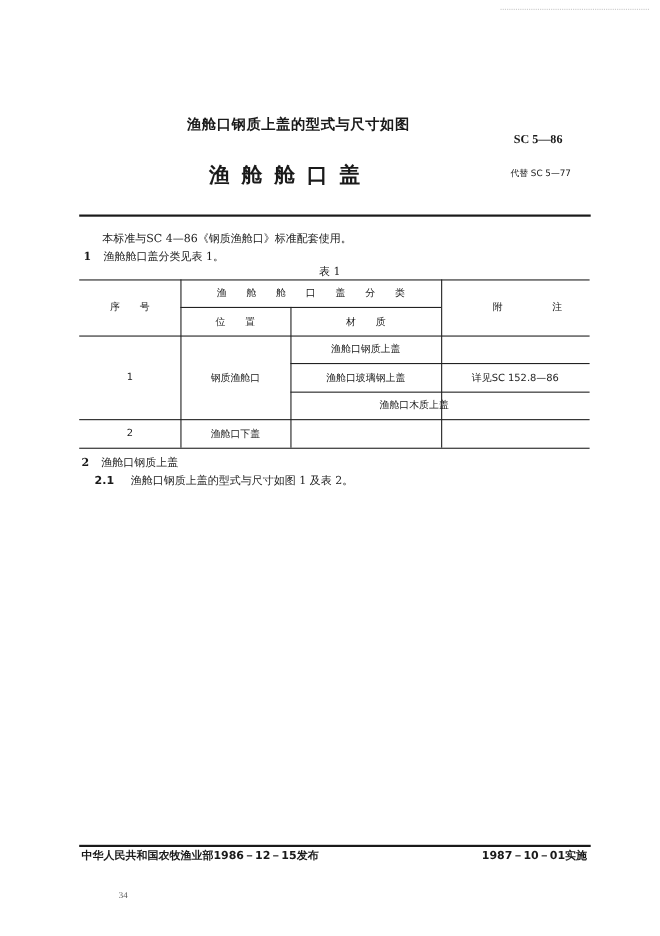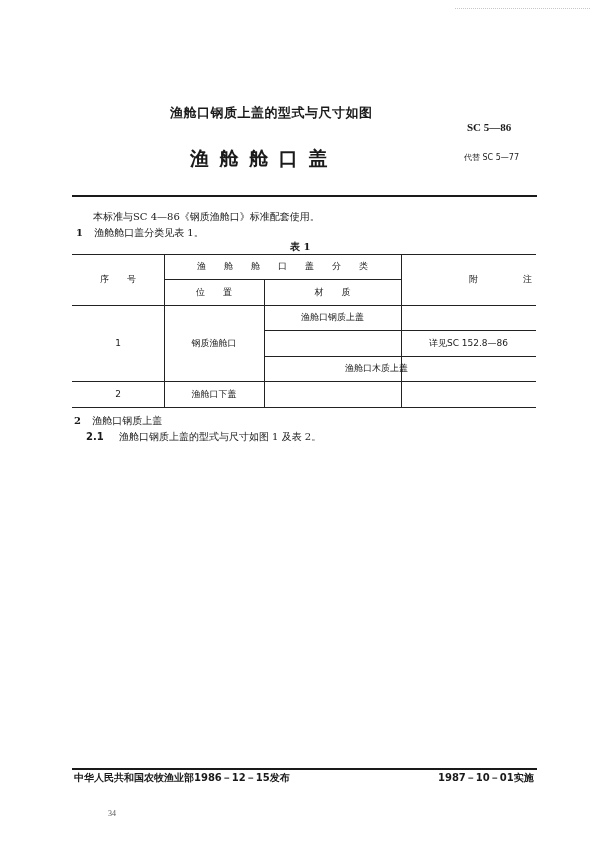--- a/index.html
+++ b/index.html
@@ -30,45 +30,46 @@
 <div class="abs sans bold" style="left:190px; top:146px; font-size:19px; letter-spacing:2px;">渔 舱 舱 口 盖</div>
 <div class="abs sans" style="left:464px; top:152px; font-size:8px;">代替 SC 5—77</div>
 
 <div class="rule" style="left:72px; top:195px; width:465px; height:1.5px;"></div>
 
 <div class="abs" style="left:93px; top:210px; font-size:10px;">本标准与SC 4—86《钢质渔舱口》标准配套使用。</div>
 <div class="abs" style="left:76px; top:226px; font-size:10px;">
   <span class="bold">1</span>
   <span style="margin-left:8px;">渔舱舱口盖分类见表 1。</span>
 </div>
-<div class="abs" style="left:290px; top:240px; font-size:10px;font-weight:bold;">表 1</div>
+<div class="abs" style="left:290px; top:240px; font-size:10px;">表 1</div>
 
 <div class="tbl">
 
   <div class="h" style="left:0; top:0; width:464px; border-top-width:1.5px;"></div>
   <div class="h" style="left:92px; top:25px; width:237px;"></div>
   <div class="h" style="left:0; top:51px; width:464px;"></div>
   <div class="h" style="left:192px; top:76px; width:272px;"></div>
   <div class="h" style="left:192px; top:102px; width:272px;"></div>
   <div class="h" style="left:0; top:127px; width:464px;"></div>
   <div class="h" style="left:0; top:153px; width:464px; border-top-width:1.5px;"></div>
 
   <div class="v" style="left:92px; top:0; height:153px;"></div>
   <div class="v" style="left:192px; top:25px; height:128px;"></div>
   <div class="v" style="left:329px; top:0; height:153px;"></div>
 
   <div class="cell" style="left:0; top:0; width:92px; height:51px;">序　　号</div>
   <div class="cell" style="left:92px; top:25px; width:100px; height:26px;">位　　置</div>
   <div class="cell" style="left:92px; top:0; width:237px; height:25px;">渔　　舱　　舱　　口　　盖　　分　　类</div>
   <div class="cell" style="left:192px; top:25px; width:137px; height:26px;">材　　质</div>
-  <div class="cell" style="left:332px; top:0; width:135px; height:51px;padding-left:29px;">附　　　　　注</div>
+  <div class="cell" style="left:311px; top:0; width:135px; height:51px;padding-left:29px;">附　　　　　注</div>
 
   <div class="cell" style="left:0; top:51px; width:92px; height:76px;">1</div>
   <div class="cell" style="left:92px; top:51px; width:100px; height:76px;">钢质渔舱口</div>
   <div class="cell" style="left:192px; top:51px; width:137px; height:25px;">渔舱口钢质上盖</div>
+  <div class="cell" style="left:192px; top:76px; width:137px; height:26px;">渔舱口玻璃钢上盖</div>
   <div class="cell" style="left:192px; top:102px; width:137px; height:25px;padding-left:44px;">渔舱口木质上盖</div>
   <div class="cell" style="left:329px; top:51px; width:135px; height:25px;"></div>
   <div class="cell" style="left:329px; top:76px; width:135px; height:26px;">详见SC 152.8—86</div>
   <div class="cell" style="left:329px; top:102px; width:135px; height:25px;"></div>
 
   <div class="cell" style="left:0; top:127px; width:92px; height:26px;">2</div>
   <div class="cell" style="left:92px; top:127px; width:100px; height:26px;">渔舱口下盖</div>
   <div class="cell" style="left:329px; top:127px; width:135px; height:26px;"></div>
 </div>
 

